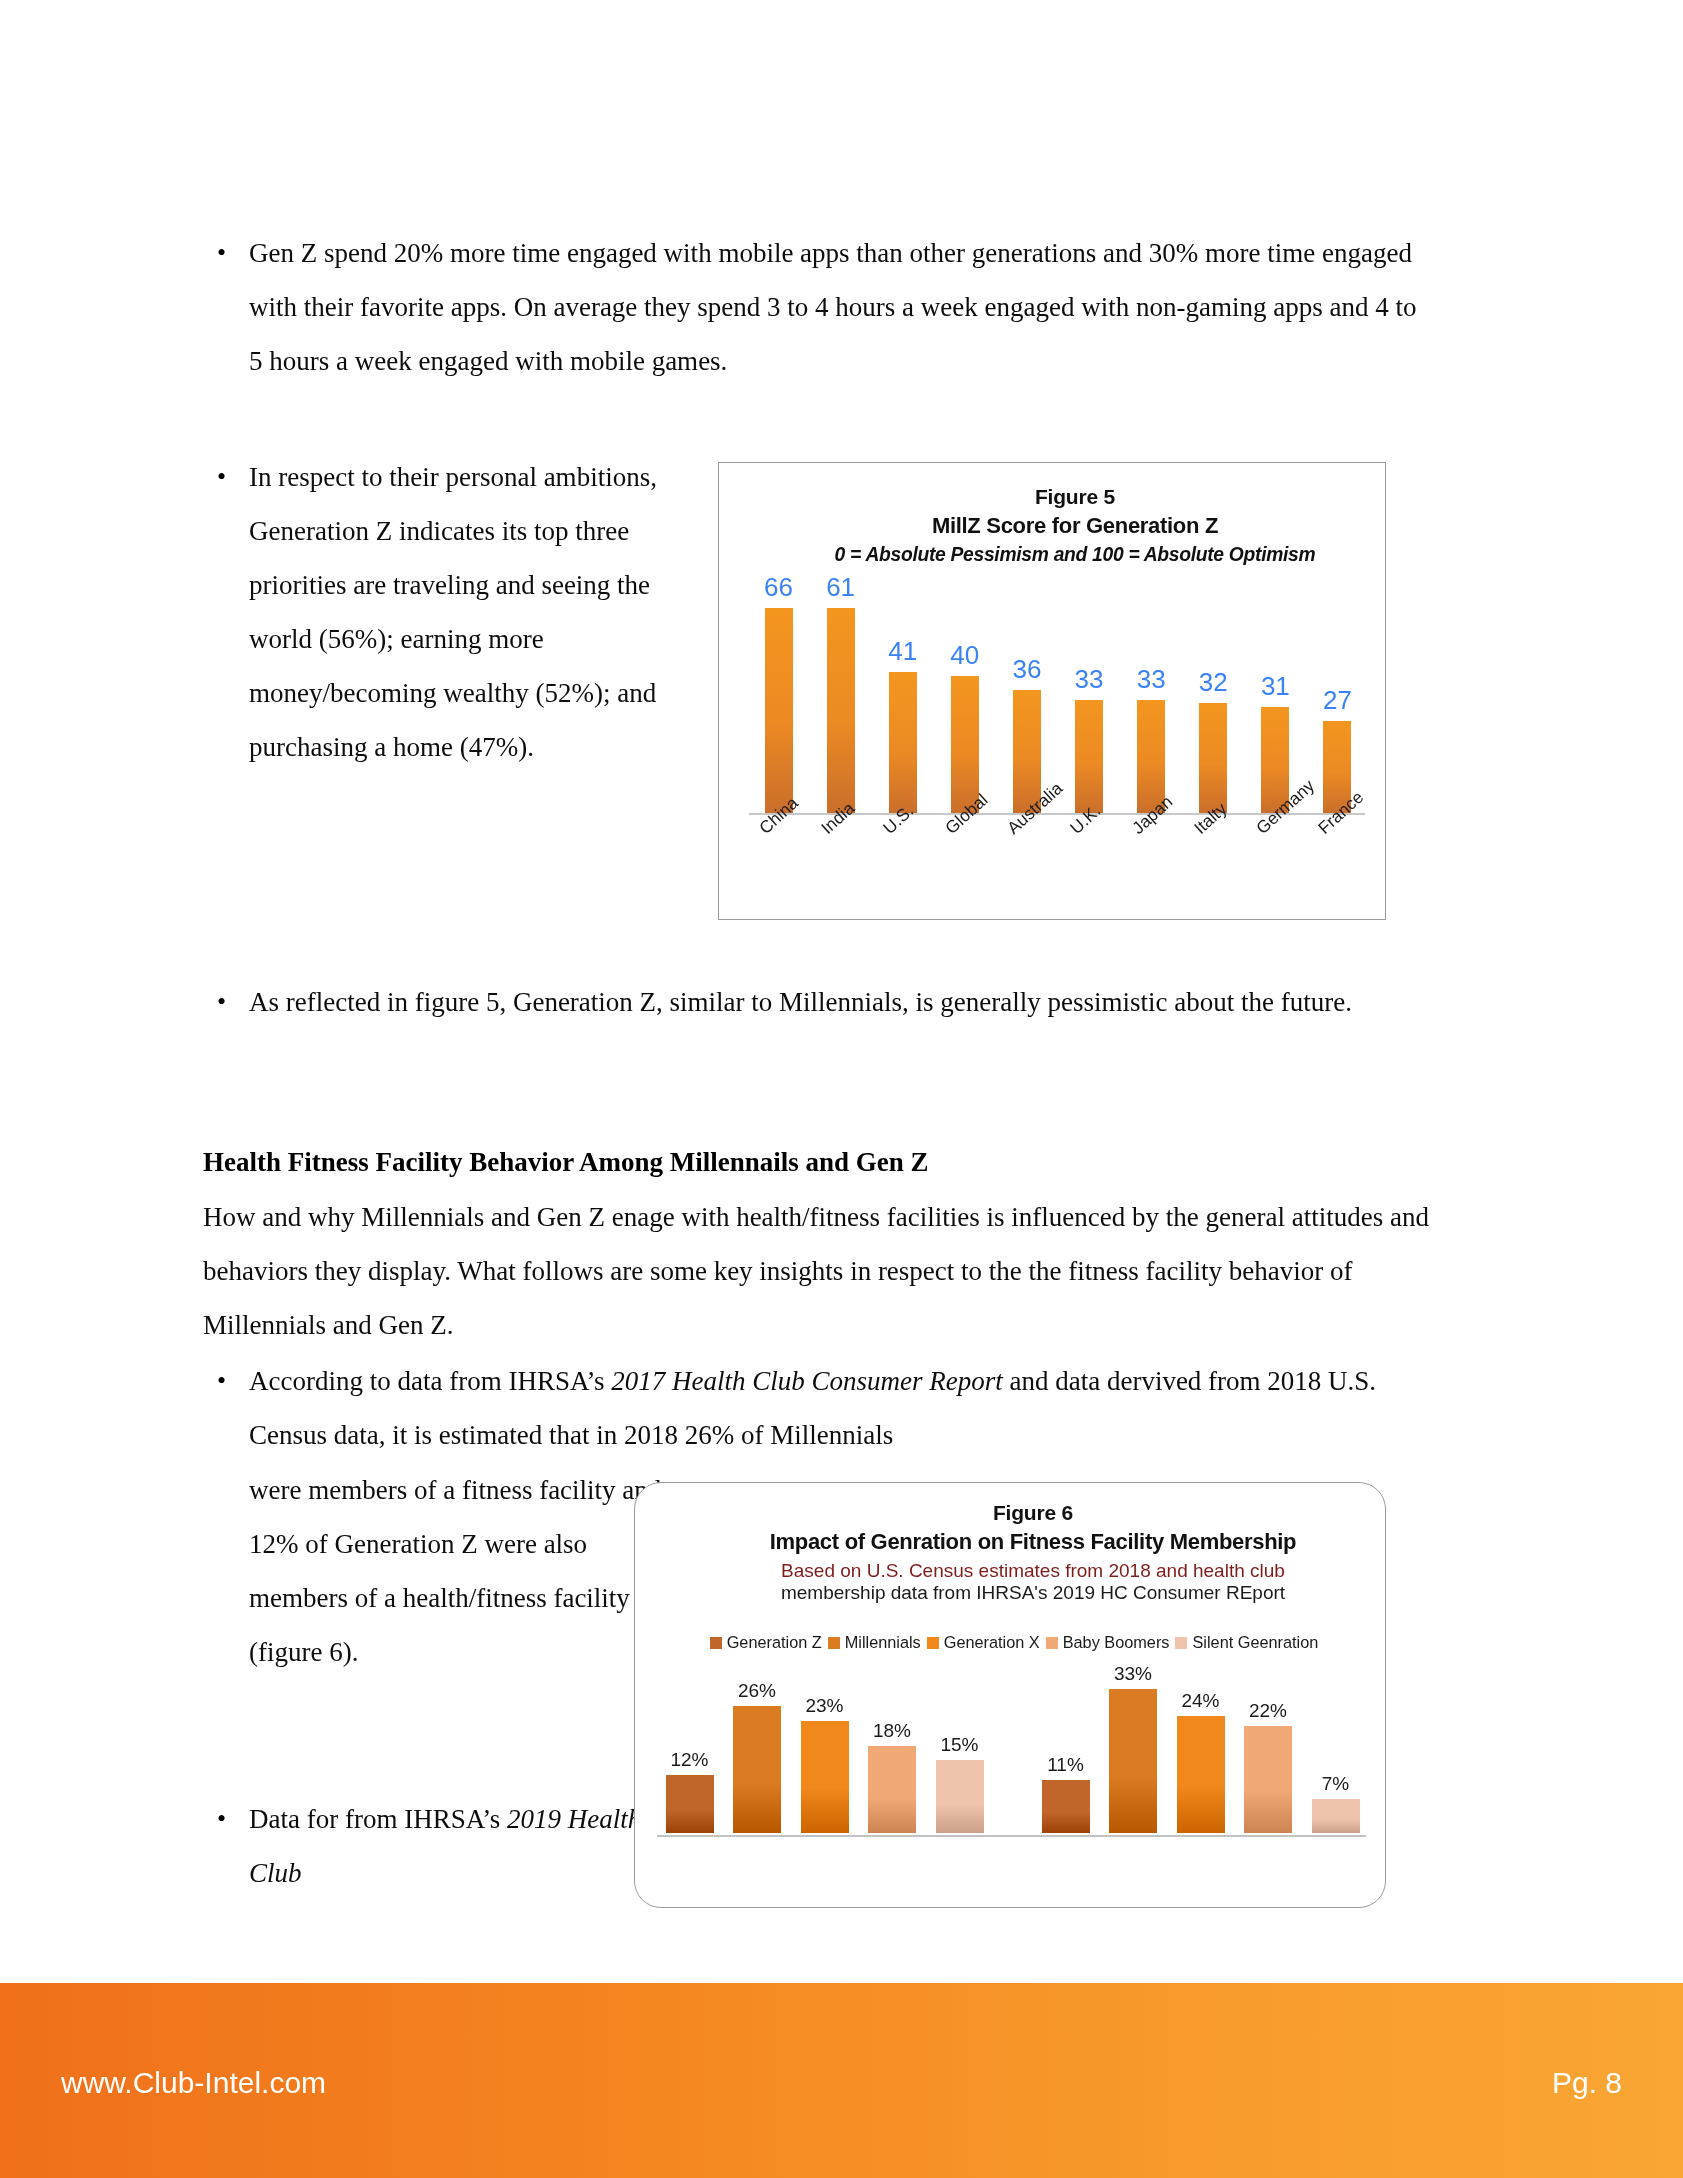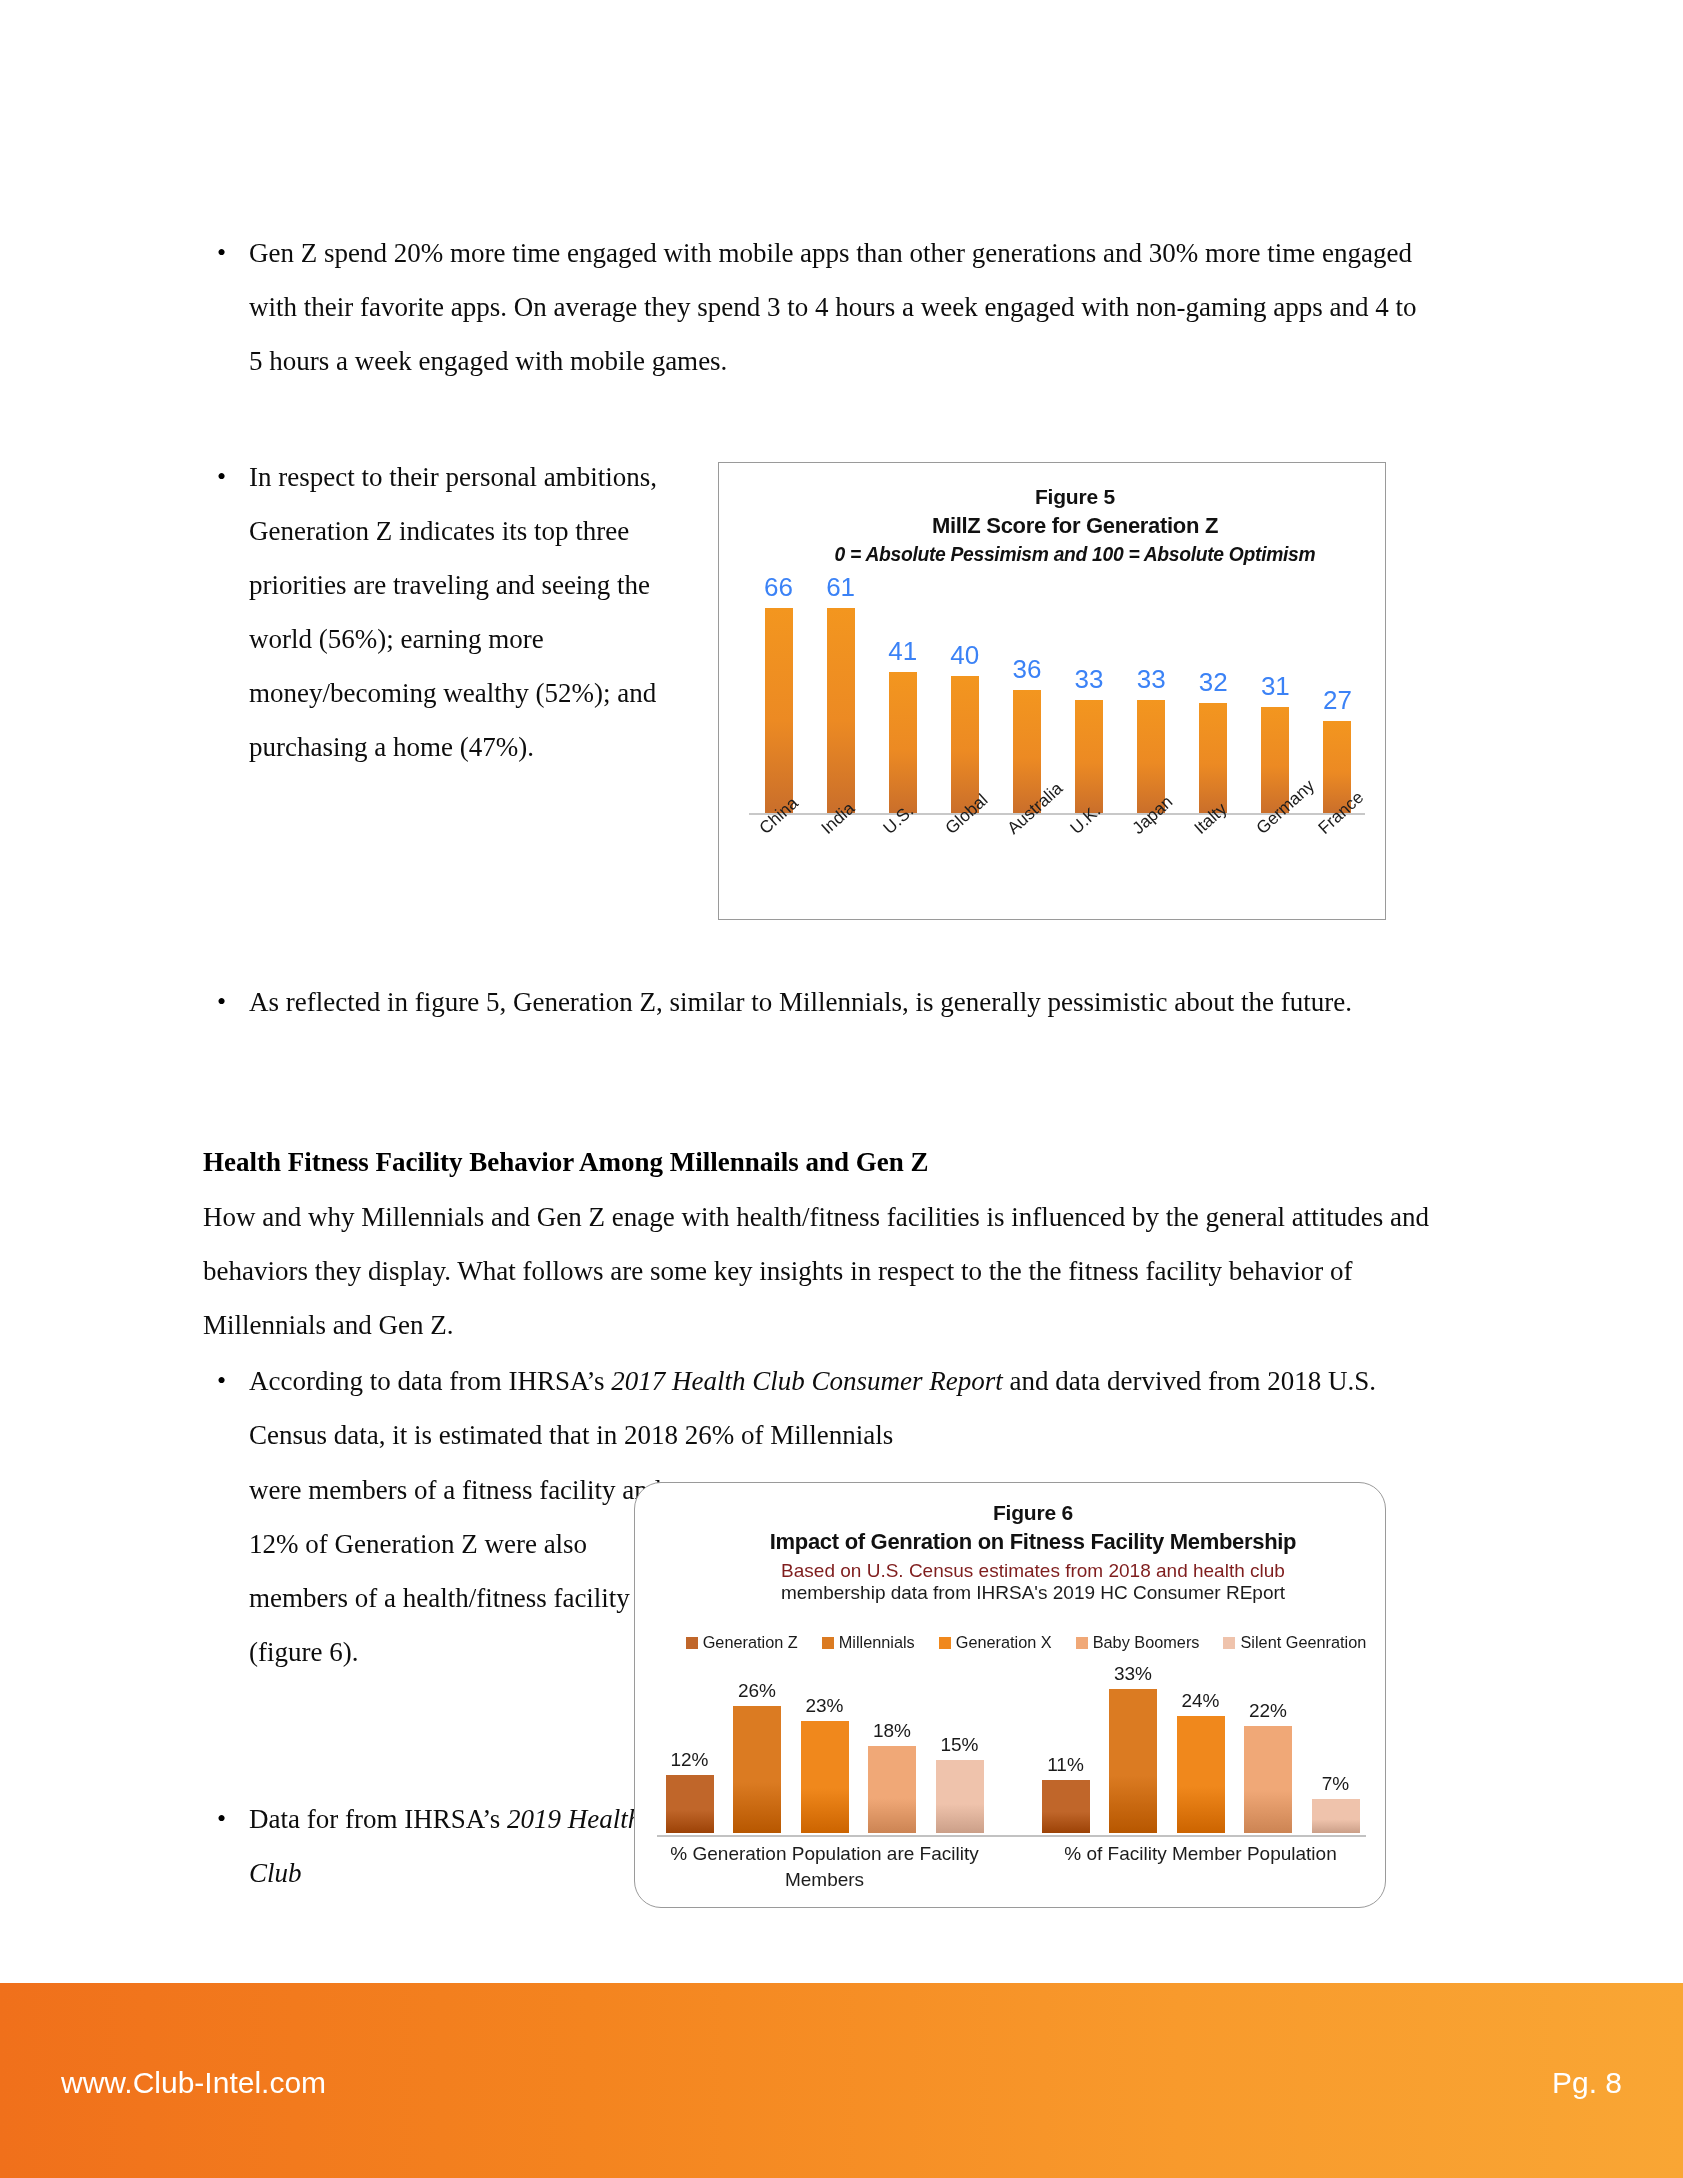--- a/index.html
+++ b/index.html
@@ -83,22 +83,22 @@
   .f5-lab-slot { width:51px; position:relative; }
   .f5-lab {
     position:absolute; left: 2px; top: 6px;
     font-family:"Liberation Sans", sans-serif; font-size:17.3px; color:#1c1c1c;
     white-space:nowrap;
     transform: rotate(-42deg); transform-origin: left top;
   }
 
   
   #f6-legend {
-    position:absolute; left:16px; top:150px; width:100%;
-    display:flex; justify-content:center; align-items:flex-end; gap:24px;
+    position:absolute; left:4px; top:150px; width:100%;
+    display:flex; justify-content:center; align-items:flex-end; gap:6px;
     font-family:"Liberation Sans", sans-serif; font-size:16.3px; color:#1b1b1b;
   }
   .f6-leg-item { display:flex; align-items:center; gap:5px; white-space:nowrap; }
   .f6-swatch { width:12px; height:12px; display:inline-block; }
 
   #f6-plot { position:absolute; left:26px; top:180px; width:703px; height:170px; }
   .f6-groups { display:flex; justify-content:space-between; height:100%; }
   .f6-group { width:327px; height:100%; display:flex; align-items:flex-end;
               justify-content:space-between; }
   .f6-col { width:57px; height:100%; display:flex; flex-direction:column;
@@ -323,24 +323,20 @@
               <div class="f6-bar" style="height: 107px; background: linear-gradient(rgb(240, 168, 119) 0%, rgb(240, 168, 119) 60%, rgb(204, 132, 83) 100%);"></div>
             </div>
             <div class="f6-col">
               <div class="f6-val">7%</div>
               <div class="f6-bar" style="height: 34px; background: linear-gradient(rgb(239, 195, 172) 0%, rgb(239, 195, 172) 60%, rgb(203, 159, 136) 100%);"></div>
             </div>
           </div>
         </div>
     </div>
     <div id="f6-axis"></div>
-    <div id="f6-cats">
-        <div class="f6-cat">% Generation Population are Facility Members</div>
-        <div class="f6-cat">% of Facility Member Population</div>
-      </div>
   </div>
 
   <div id="footer-bar"></div>
   <div id="footer-url">www.Club-Intel.com</div>
   <div id="footer-page">Pg. 8</div>
 
 </div>
 
 
 </body></html>

